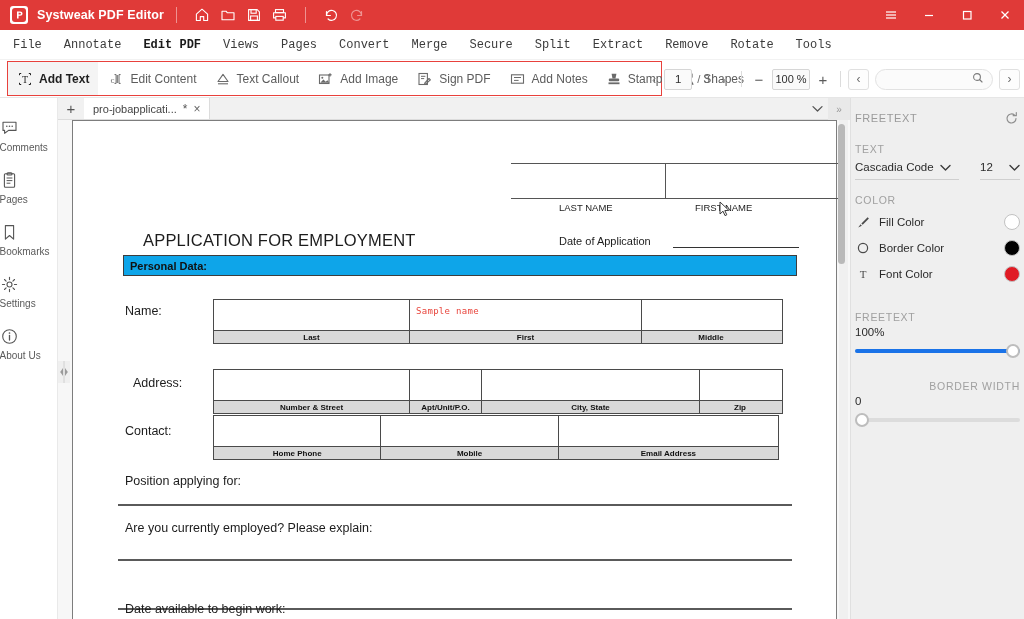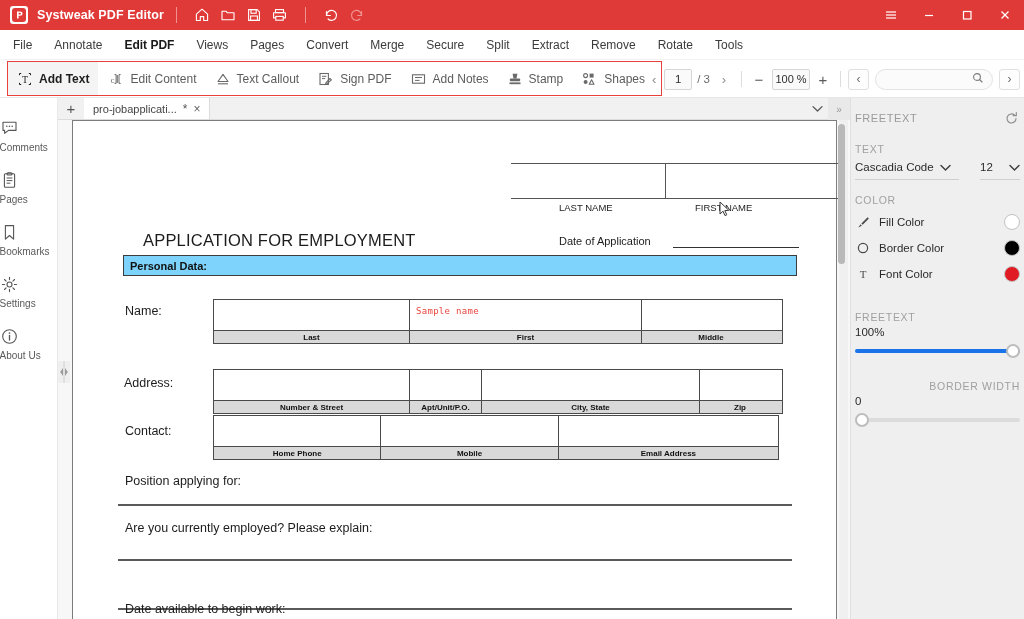--- a/index.html
+++ b/index.html
@@ -42,21 +42,21 @@
   .win-btn svg { display: block; }
 
   
   .menubar {
     position: absolute; left: 0; top: 30px; width: 1024px; height: 30px;
     background: #ffffff; display: flex; align-items: center;
     border-bottom: 1px solid #f2f2f2;
   }
   .menu-item {
     font-size: 12px; color: #3b3b3b; padding: 14px 11px; line-height: 30px;
-    cursor: pointer; white-space: nowrap;
+    cursor: pointer; white-space: nowrap; font-family: Liberation Mono, monospace;
   }
   .menu-item:first-child { padding-left: 13px; }
   .menu-item.active { font-weight: bold; color: #1a1a1a; }
 
   
   .ribbon {
     position: absolute; left: 0; top: 60px; width: 1024px; height: 38px;
     background: #ffffff; display: flex; align-items: center;
     border-bottom: 1px solid #e6e6e6;
   }
@@ -190,21 +190,21 @@
   .app-title-doc {
     position: absolute; left: 70px; top: 110px; font-size: 16.5px;
     letter-spacing: .2px; color: #1c1c1c; white-space: nowrap;
   }
   .lblsm { position: absolute; font-size: 9.5px; color: #1c1c1c; white-space: nowrap; }
   .lblmd { position: absolute; font-size: 11px; color: #1c1c1c; white-space: nowrap; }
   .lbllg { position: absolute; font-size: 12.5px; color: #1c1c1c; white-space: nowrap; }
 
   .sectionbar {
     position: absolute; left: 50px; top: 134px; width: 674px; height: 21px;
-    background: #7dd3fc; border: 1px solid #3d3d3d;
+    background: #0ea5e9; border: 1px solid #3d3d3d;
     display: flex; align-items: center;
   }
   .sectionbar span { font-size: 11px; font-weight: bold; color: #111; margin-left: 6px; }
 
   
   .ftable { position: absolute; border: 1.5px solid #4a4a4a; background: #fff; }
   .ftable .row1 { display: flex; height: 30px; }
   .ftable .row2 { display: flex; height: 13px; background: #d9d9d9; border-top: 1.5px solid #4a4a4a; }
   .ftable .c { border-right: 1px solid #4a4a4a; position: relative; }
   .ftable .c:last-child { border-right: none; }
@@ -401,20 +401,34 @@
     <div class="rb-btn">
       <span>
         <svg width="16" height="16" viewBox="0 0 16 16">
           <path d="M3 10.5 8 3.4l5 7.1z" fill="none" stroke="#6a6a6a" stroke-width="1.1" stroke-linejoin="round"></path>
           <line x1="3" y1="12.8" x2="13" y2="12.8" stroke="#6a6a6a" stroke-width="1.1"></line>
         </svg>
       </span>
       <span class="lbl">Text Callout</span>
     </div>
 
+    <div class="rb-btn">
+      <span>
+        <svg width="17" height="16" viewBox="0 0 17 16">
+          <rect x="2.5" y="4" width="9.5" height="8.5" fill="none" stroke="#6a6a6a" stroke-width="1.1"></rect>
+          <circle cx="5.3" cy="6.7" r="1" fill="#6a6a6a"></circle>
+          <path d="M3.2 11.8 6.4 8.6l2.3 2.2 1.7-1.5 2 2.5z" fill="#6a6a6a"></path>
+          <g stroke="#6a6a6a" stroke-width="1.2">
+              <line x1="13" y1="2.2" x2="13" y2="5.4"></line>
+              <line x1="11.4" y1="3.8" x2="14.6" y2="3.8"></line>
+            </g>
+        </svg>
+      </span>
+      <span class="lbl">Add Image</span>
+    </div>
 
     <div class="rb-btn">
       <span>
         <svg width="17" height="16" viewBox="0 0 17 16">
           <rect x="3" y="2.5" width="8.4" height="11" fill="none" stroke="#6a6a6a" stroke-width="1.1"></rect>
           <g stroke="#6a6a6a" stroke-width="1">
               <line x1="5" y1="5.3" x2="9.4" y2="5.3"></line>
               <line x1="5" y1="7.6" x2="8.2" y2="7.6"></line>
             </g>
           <path d="M8.6 12.4c1.3-1.5 3.1-3.6 4.4-4.9l1.4 1.4c-1.3 1.3-3.4 3.1-4.9 4.4z" fill="none" stroke="#6a6a6a" stroke-width="1.1" stroke-linejoin="round"></path>
@@ -600,21 +614,21 @@
           </div>
           <div class="c" style="width:138px;"></div>
         </div>
         <div class="row2">
           <div class="c" style="width:196px;">Last</div>
           <div class="c" style="width:232px;">First</div>
           <div class="c" style="width:138px;">Middle</div>
         </div>
       </div>
 
-      <div class="lbllg" style="left:51px; top:255px;">Address:</div>
+      <div class="lbllg" style="left:60px; top:255px;">Address:</div>
       <div class="ftable" style="left:140px; top:248px; width:570px;">
         <div class="row1">
           <div class="c" style="width:196px;"></div>
           <div class="c" style="width:72px;"></div>
           <div class="c" style="width:218px;"></div>
           <div class="c" style="width:80px;"></div>
         </div>
         <div class="row2">
           <div class="c" style="width:196px;">Number &amp; Street</div>
           <div class="c" style="width:72px;">Apt/Unit/P.O.</div>

